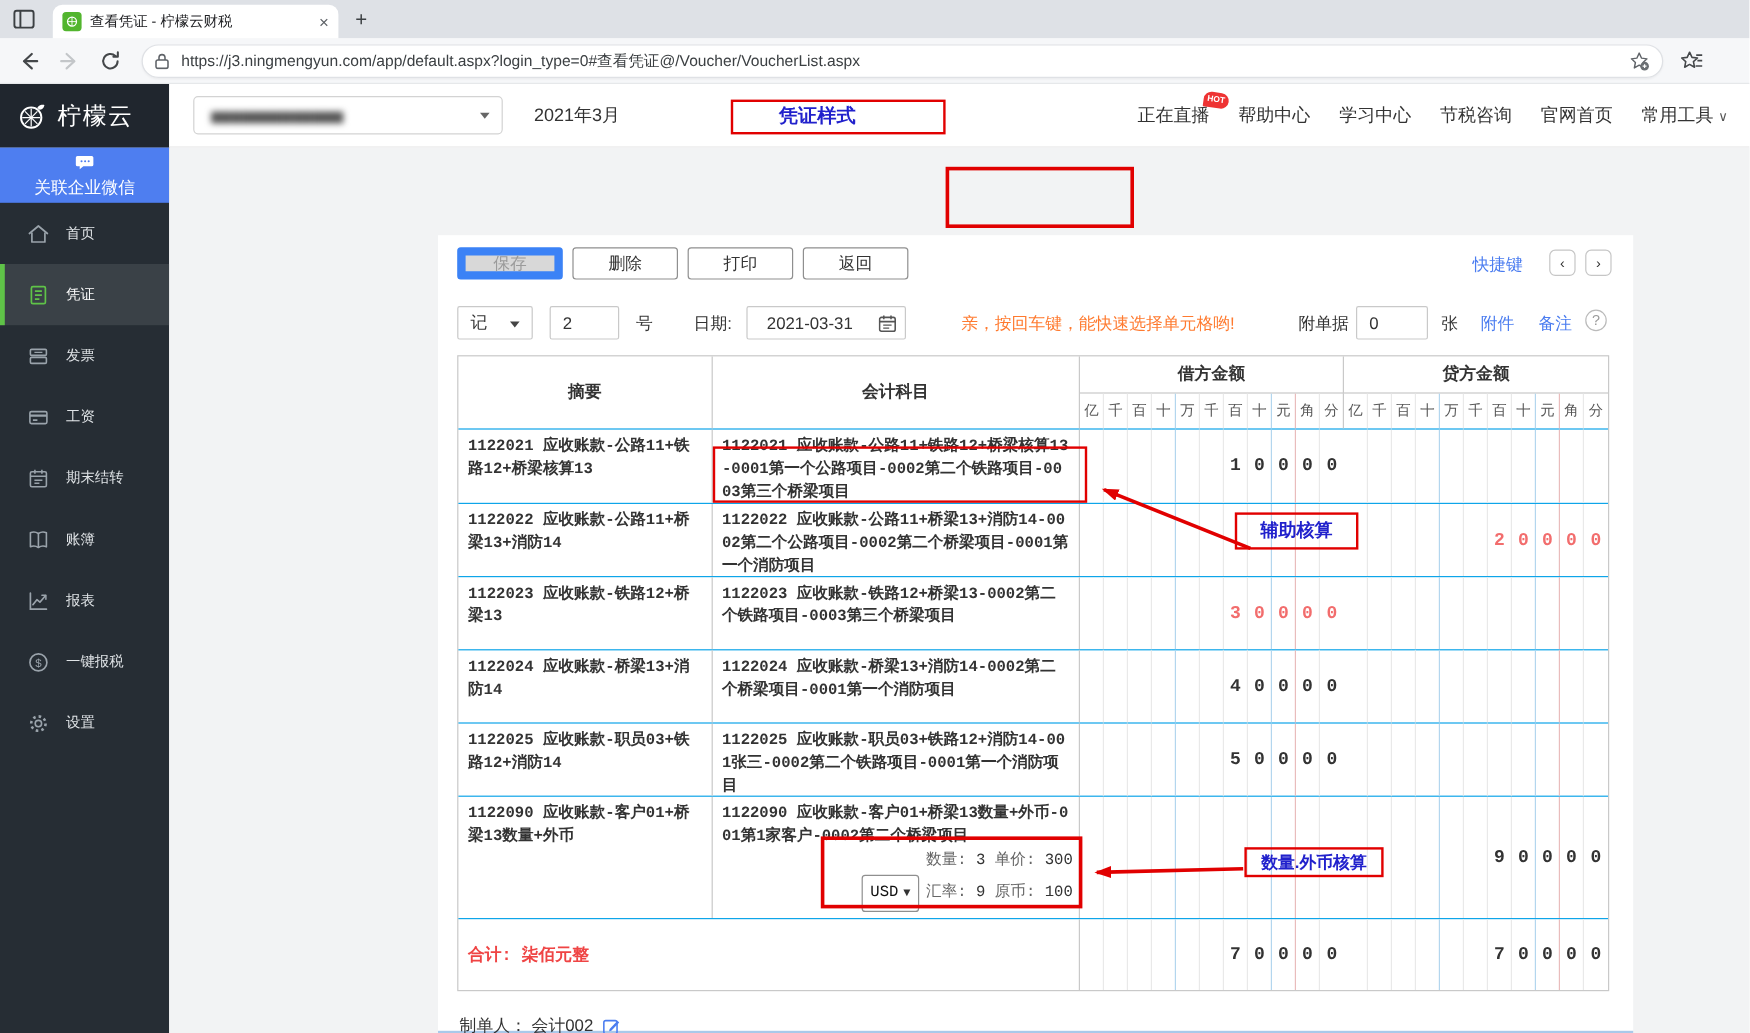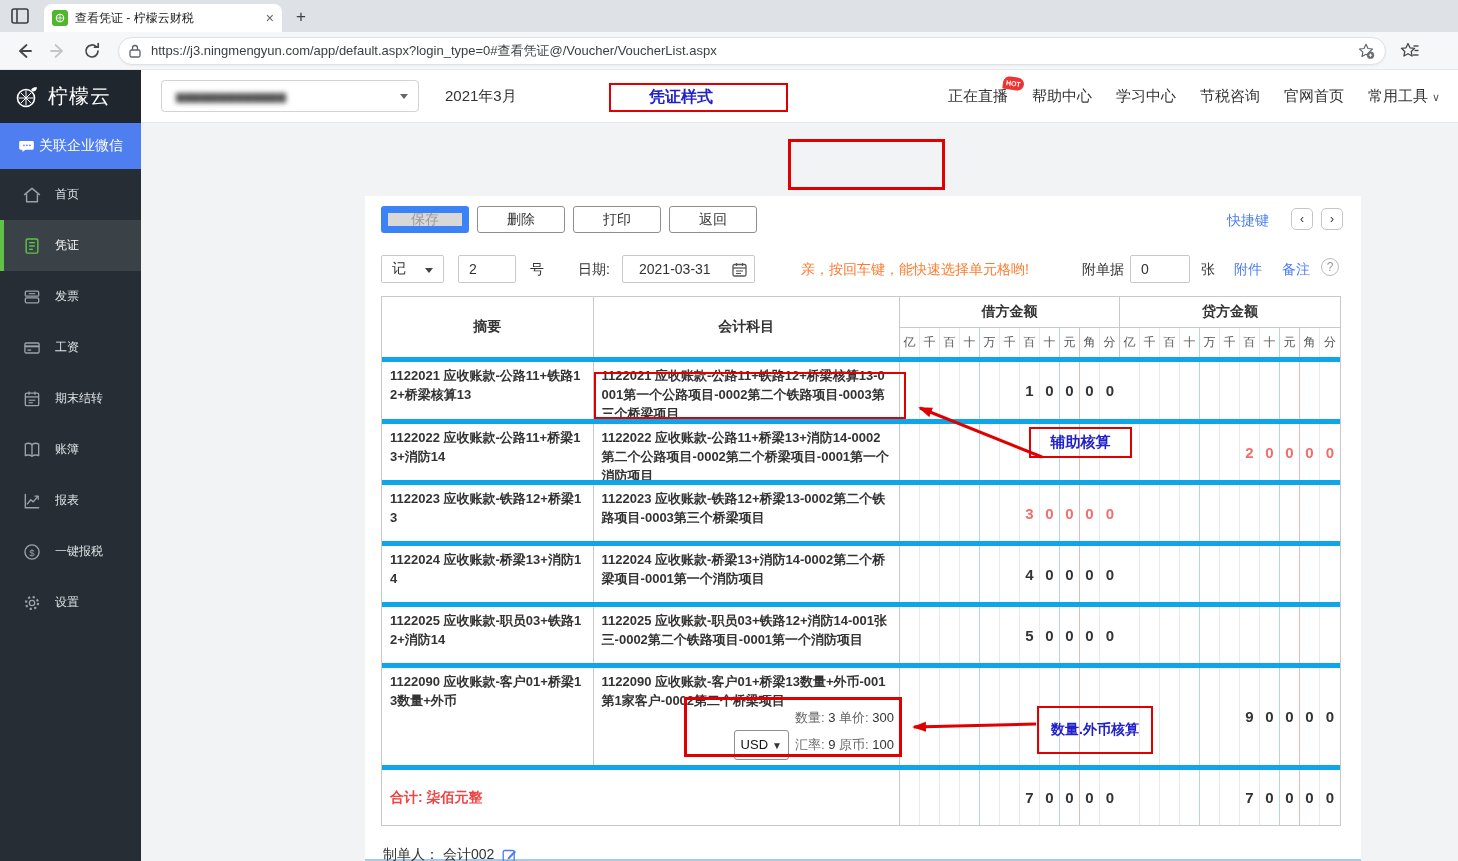--- a/index.html
+++ b/index.html
@@ -42,21 +42,21 @@
   .period { font-size:15px; color:#333; margin-left:26px; }
   .top-nav { position:absolute; right:18px; display:flex; align-items:center; gap:24px; }
   .nav-item { font-size:15px; color:#333; position:relative; cursor:pointer; white-space:nowrap; }
   .hot-badge { position:absolute; top:-10px; right:-16px; background:#e33; color:#fff; font-size:7px;
     font-weight:bold; padding:3px 3px; border-radius:8px 8px 8px 1px; transform:rotate(8deg); }
   .nav-caret { font-size:11px; color:#555; margin-left:4px; }
 
   
   .sidebar { position:absolute; left:0; top:123px; width:141px; bottom:0; background:#262d34; }
   .wechat-btn { height:46px; background:#4e7ef0; color:#fff; display:flex; align-items:center;
-    justify-content:center; font-size:14px; cursor:pointer; gap:4px; }
+    justify-content:center; font-size:14px; cursor:pointer; gap:4px;flex-direction:column; }
   .wechat-btn svg { width:17px; height:17px; }
   .side-item { height:51px; display:flex; align-items:center; padding-left:22px; cursor:pointer; position:relative; }
   .side-icon { width:20px; height:20px; color:#9aa3ab; flex:none; }
   .side-label { font-size:12px; color:#dfe3e6; margin-left:13px; }
   .side-item.active { background:#3a4147; }
   .side-item.active::before { content:""; position:absolute; left:0; top:0; bottom:0; width:4px; background:#5fc348; }
   .side-item.active .side-icon { color:#5fc348; }
   .side-item.active .side-label { color:#fff; }
 
   
@@ -95,21 +95,21 @@
   .amt-label { width:220px; display:flex; align-items:center; justify-content:center; font-size:14px;
     font-weight:bold; color:#333; border-bottom:1px solid #c9c9c9; }
   .amt-label:first-child { border-right:1px solid #c9c9c9; }
   .digit-hrow { display:flex; height:29px; }
   .dcell { width:20px; border-right:1px solid #e9e9e9; display:flex; align-items:center; justify-content:center;
     font-size:12px; color:#555; }
   .dcell:last-child { border-right:none; }
   .dcell.b-blue { border-right-color:#b3d6ee; }
   .dcell.b-red { border-right-color:#e9bcbc; }
   .dcell.b-major { border-right-color:#c9c9c9; }
-  .t-row { display:flex; border-top:5px solid #0ea5e9; }
+  .t-row { display:flex; border-top:1px solid #0ea5e9;font-family:Liberation Mono, monospace; }
   .c-sum { width:212px; border-right:1px solid #c9c9c9; padding:4px 8px; font-size:13px; font-weight:bold;
     color:#333; line-height:19px; word-break:break-all; overflow:hidden; }
   .c-acc { width:307px; border-right:1px solid #c9c9c9; padding:4px 8px; font-size:13px; font-weight:bold;
     color:#333; line-height:19px; word-break:break-all; overflow:hidden; position:relative; }
   .dgroup { width:220px; display:flex; }
   .dgroup .dcell { font-size:15px; font-weight:bold; color:#333; height:auto; }
   .dgroup .dcell.red { color:#f26d6d; }
   .dgroup.debit { border-right:0; }
   .c-total { width:519px; border-right:1px solid #c9c9c9; display:flex; align-items:center; padding-left:8px;
     font-size:14px; font-weight:bold; color:#ef4444; }
@@ -616,21 +616,21 @@
       </span>
     </div>
   </div>
 </div>
 
 <div class="ov-box ov-label" style="left:609px; top:83px; width:179px; height:29px; padding-left:38px; font-size:16px;">凭证样式</div>
 <div class="ov-box" style="left:788px; top:139px; width:157px; height:51px; border-width:3px;"></div>
 <div class="ov-box" style="left:594px; top:372px; width:312px; height:47px;"></div>
 <div class="ov-box ov-label" style="left:1029px; top:427px; width:103px; height:31px; justify-content:center; font-size:15px;">辅助核算</div>
 <div class="ov-box" style="left:684px; top:697px; width:218px; height:60px; border-width:3px;"></div>
-<div class="ov-box ov-label" style="left:1037px; top:706px; width:116px; height:48px; justify-content:center; font-size:14px;">数量.外币核算</div>
+<div class="ov-box ov-label" style="left:1037px; top:706px; width:116px; height:25px; justify-content:center; font-size:14px;">数量.外币核算</div>
 <svg id="arrow-layer">
   <defs>
     <marker id="arr" markerWidth="16" markerHeight="12" refX="12" refY="5" orient="auto" markerUnits="userSpaceOnUse">
       <path d="M0,0 L14,5 L0,10 Z" fill="#e10000"></path>
     </marker>
   </defs>
   <line x1="1042" y1="457" x2="920" y2="408" stroke="#e10000" stroke-width="3" marker-end="url(#arr)"></line>
   <line x1="1036" y1="724" x2="914" y2="727" stroke="#e10000" stroke-width="3" marker-end="url(#arr)"></line>
 </svg>
 

